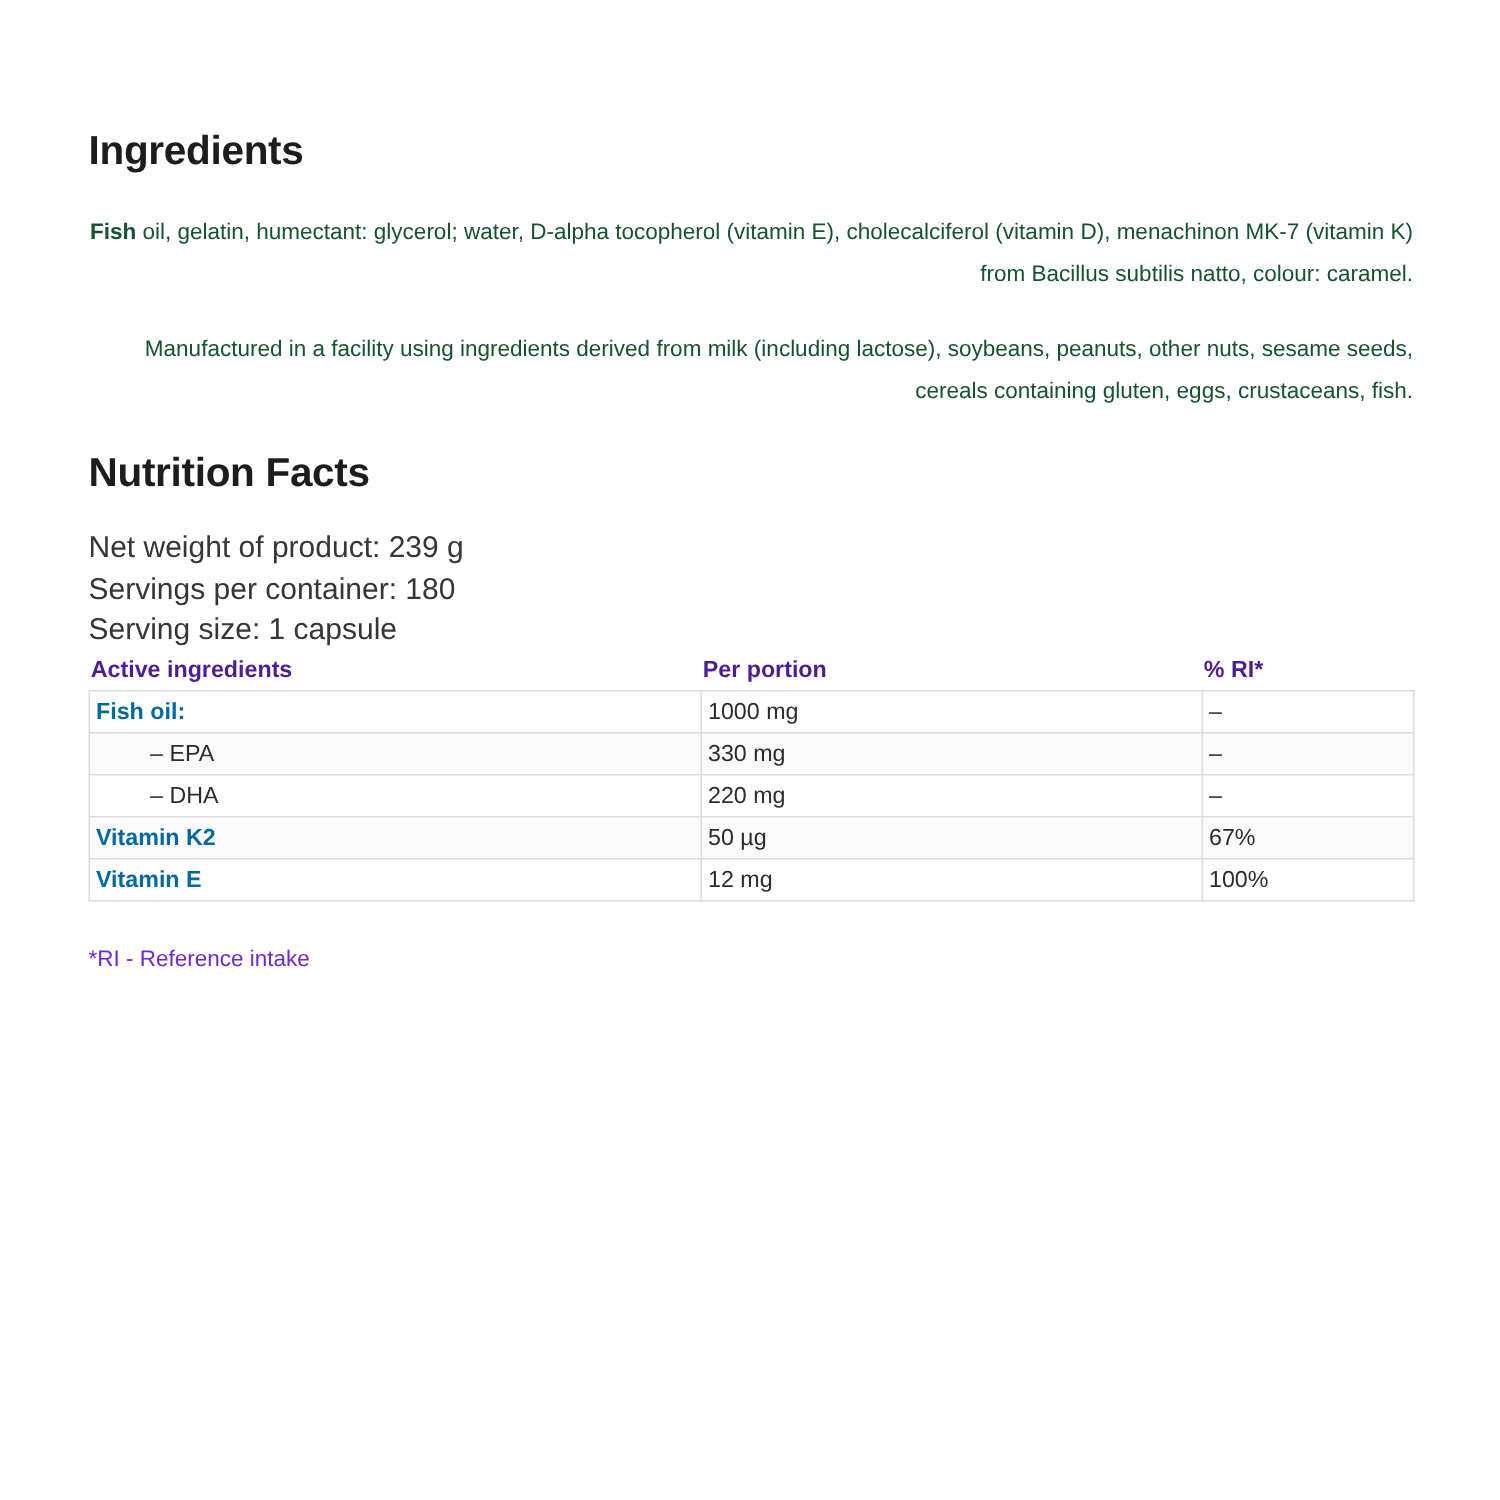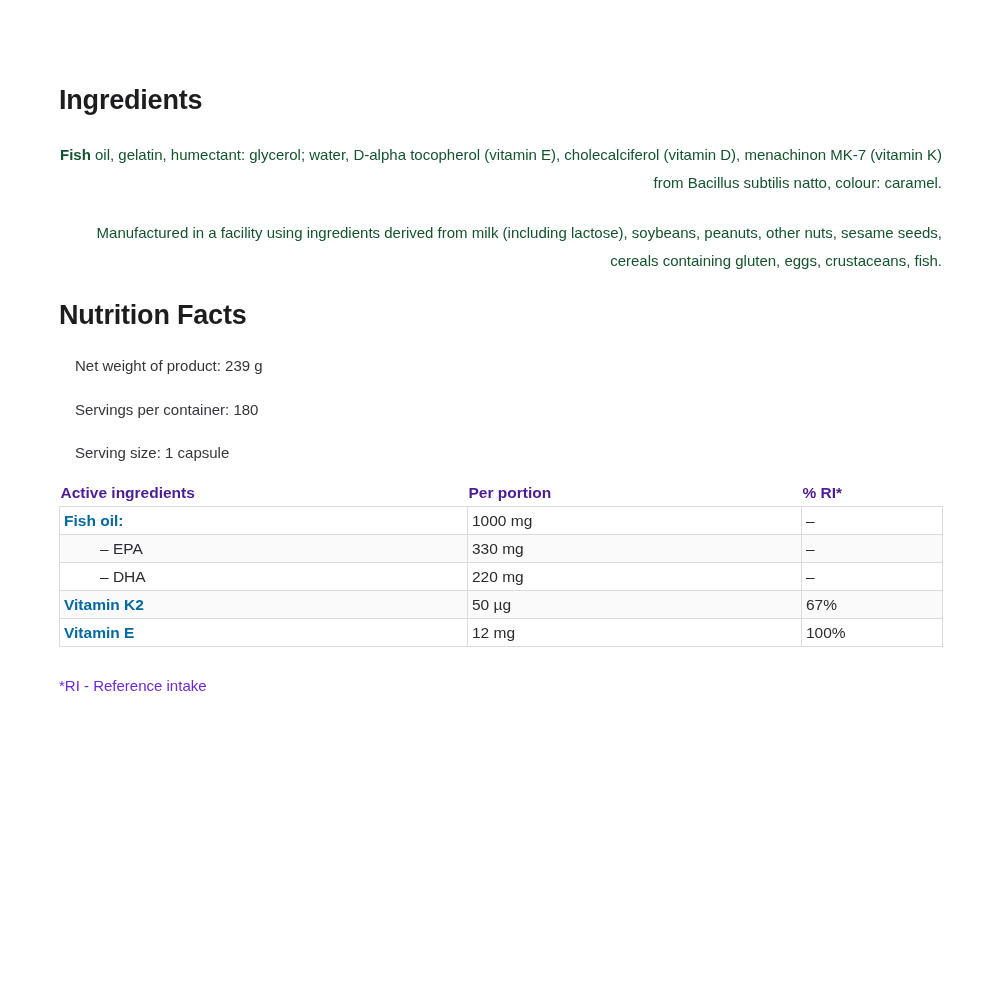--- a/index.html
+++ b/index.html
@@ -32,24 +32,24 @@
   }
   p.para {
     font-size: 15px;
     line-height: 27.5px;
     color: #14532d;
     margin: 0 0 23px 0;
     max-width: 883px;
     text-align: right;
   }
   p.meta-line {
-    font-size: 15px;
+    font-size: 20px;
     line-height: 27.5px;
     color: #36363a;
-    margin: 16px;
+    margin: 0;
   }
   table.nutrition-table {
     border-collapse: collapse;
     table-layout: fixed;
     width: 883px;
     margin-top: 2px;
     font-size: 15.5px;
     color: #2c2c30;
   }
   table.nutrition-table col.c1 { width: 408px; }

